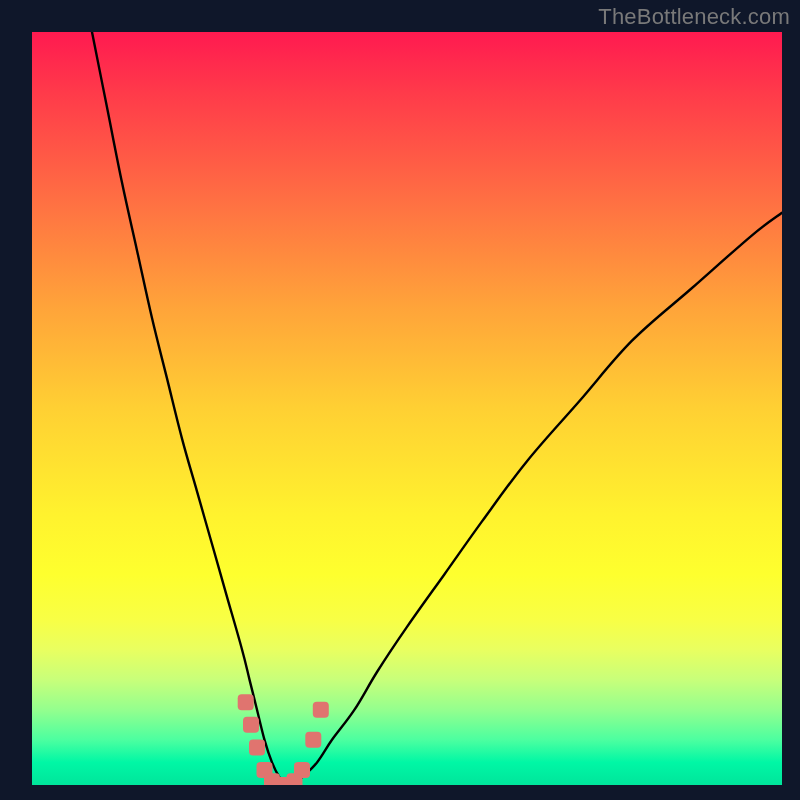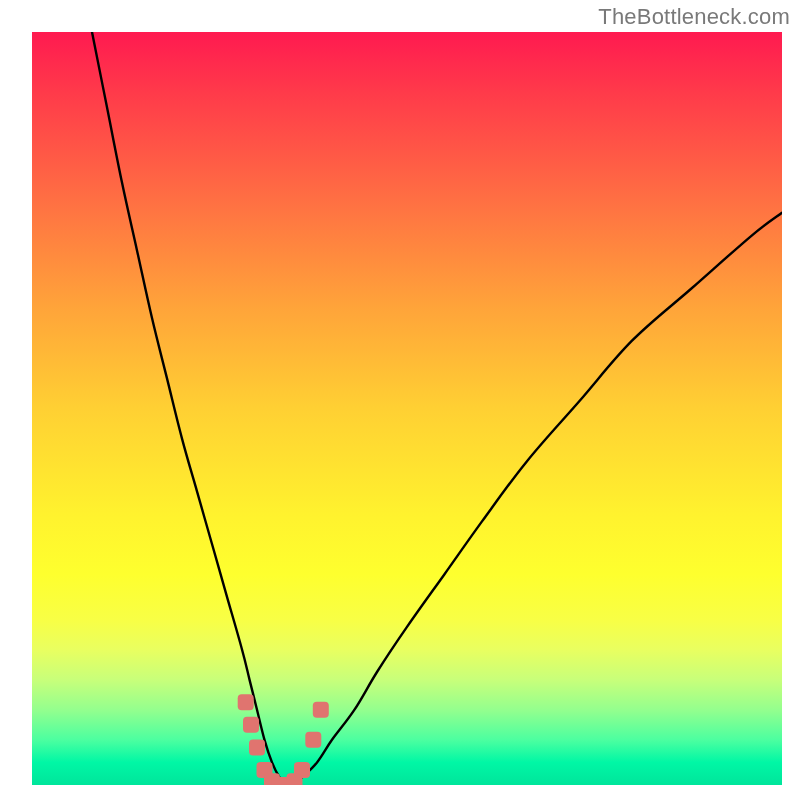--- a/index.html
+++ b/index.html
@@ -10,21 +10,21 @@
     background: #000;
     overflow: hidden;
     font-family: Arial, Helvetica, sans-serif;
   }
   .frame {
     position: absolute;
     left: 0;
     top: 0;
     width: 800px;
     height: 800px;
-    background: #ffffff;
+    background: #0f172a;
   }
   .plot-area {
     position: absolute;
     left: 32px;
     top: 32px;
     width: 750px;
     height: 753px;
     overflow: hidden;
   }
   .gradient {

